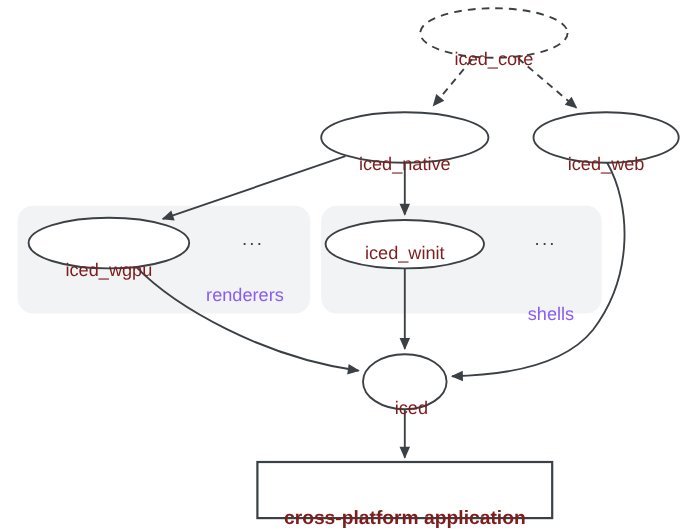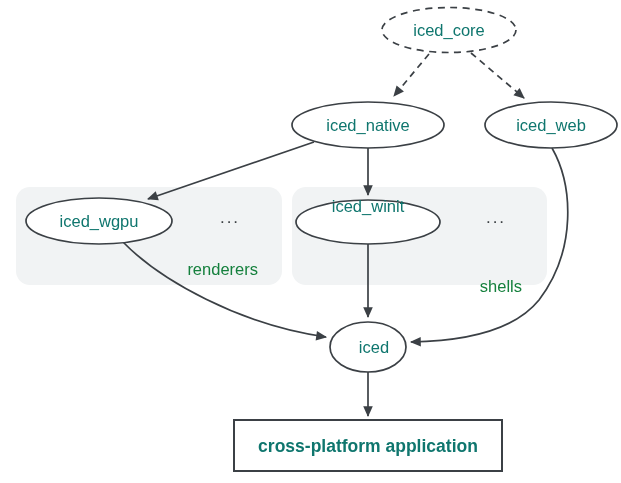--- a/index.html
+++ b/index.html
@@ -23,38 +23,39 @@
     position: absolute;
     transform: translate(-50%, -50%);
     color: #3c4043;
     font-size: 17px;
     letter-spacing: 2px;
     line-height: 17px;
     z-index: 1;
   }
   .group-label {
     position: absolute;
-    color: #15803d;
+    color: #8b5cf6;
     font-size: 16.5px;
     line-height: 17px;
     white-space: nowrap;
     z-index: 1;
   }
   svg.edges {
     position: absolute;
     left: 0; top: 0;
     z-index: 2;
   }
   .node-label {
     position: absolute;
     transform: translate(-50%, -50%);
-    color: #0f766e;
+    color: #7f1d1d;
     font-size: 16.5px;
     white-space: nowrap;
     z-index: 3;
+    margin-top: 25px;
   }
   .node-label.app { font-size: 17.5px; font-weight: bold; }
 </style>
 </head>
 <body>
 
 <div class="canvas">
 
   <div class="group-box renderers"></div>
   <div class="group-box shells"></div>

